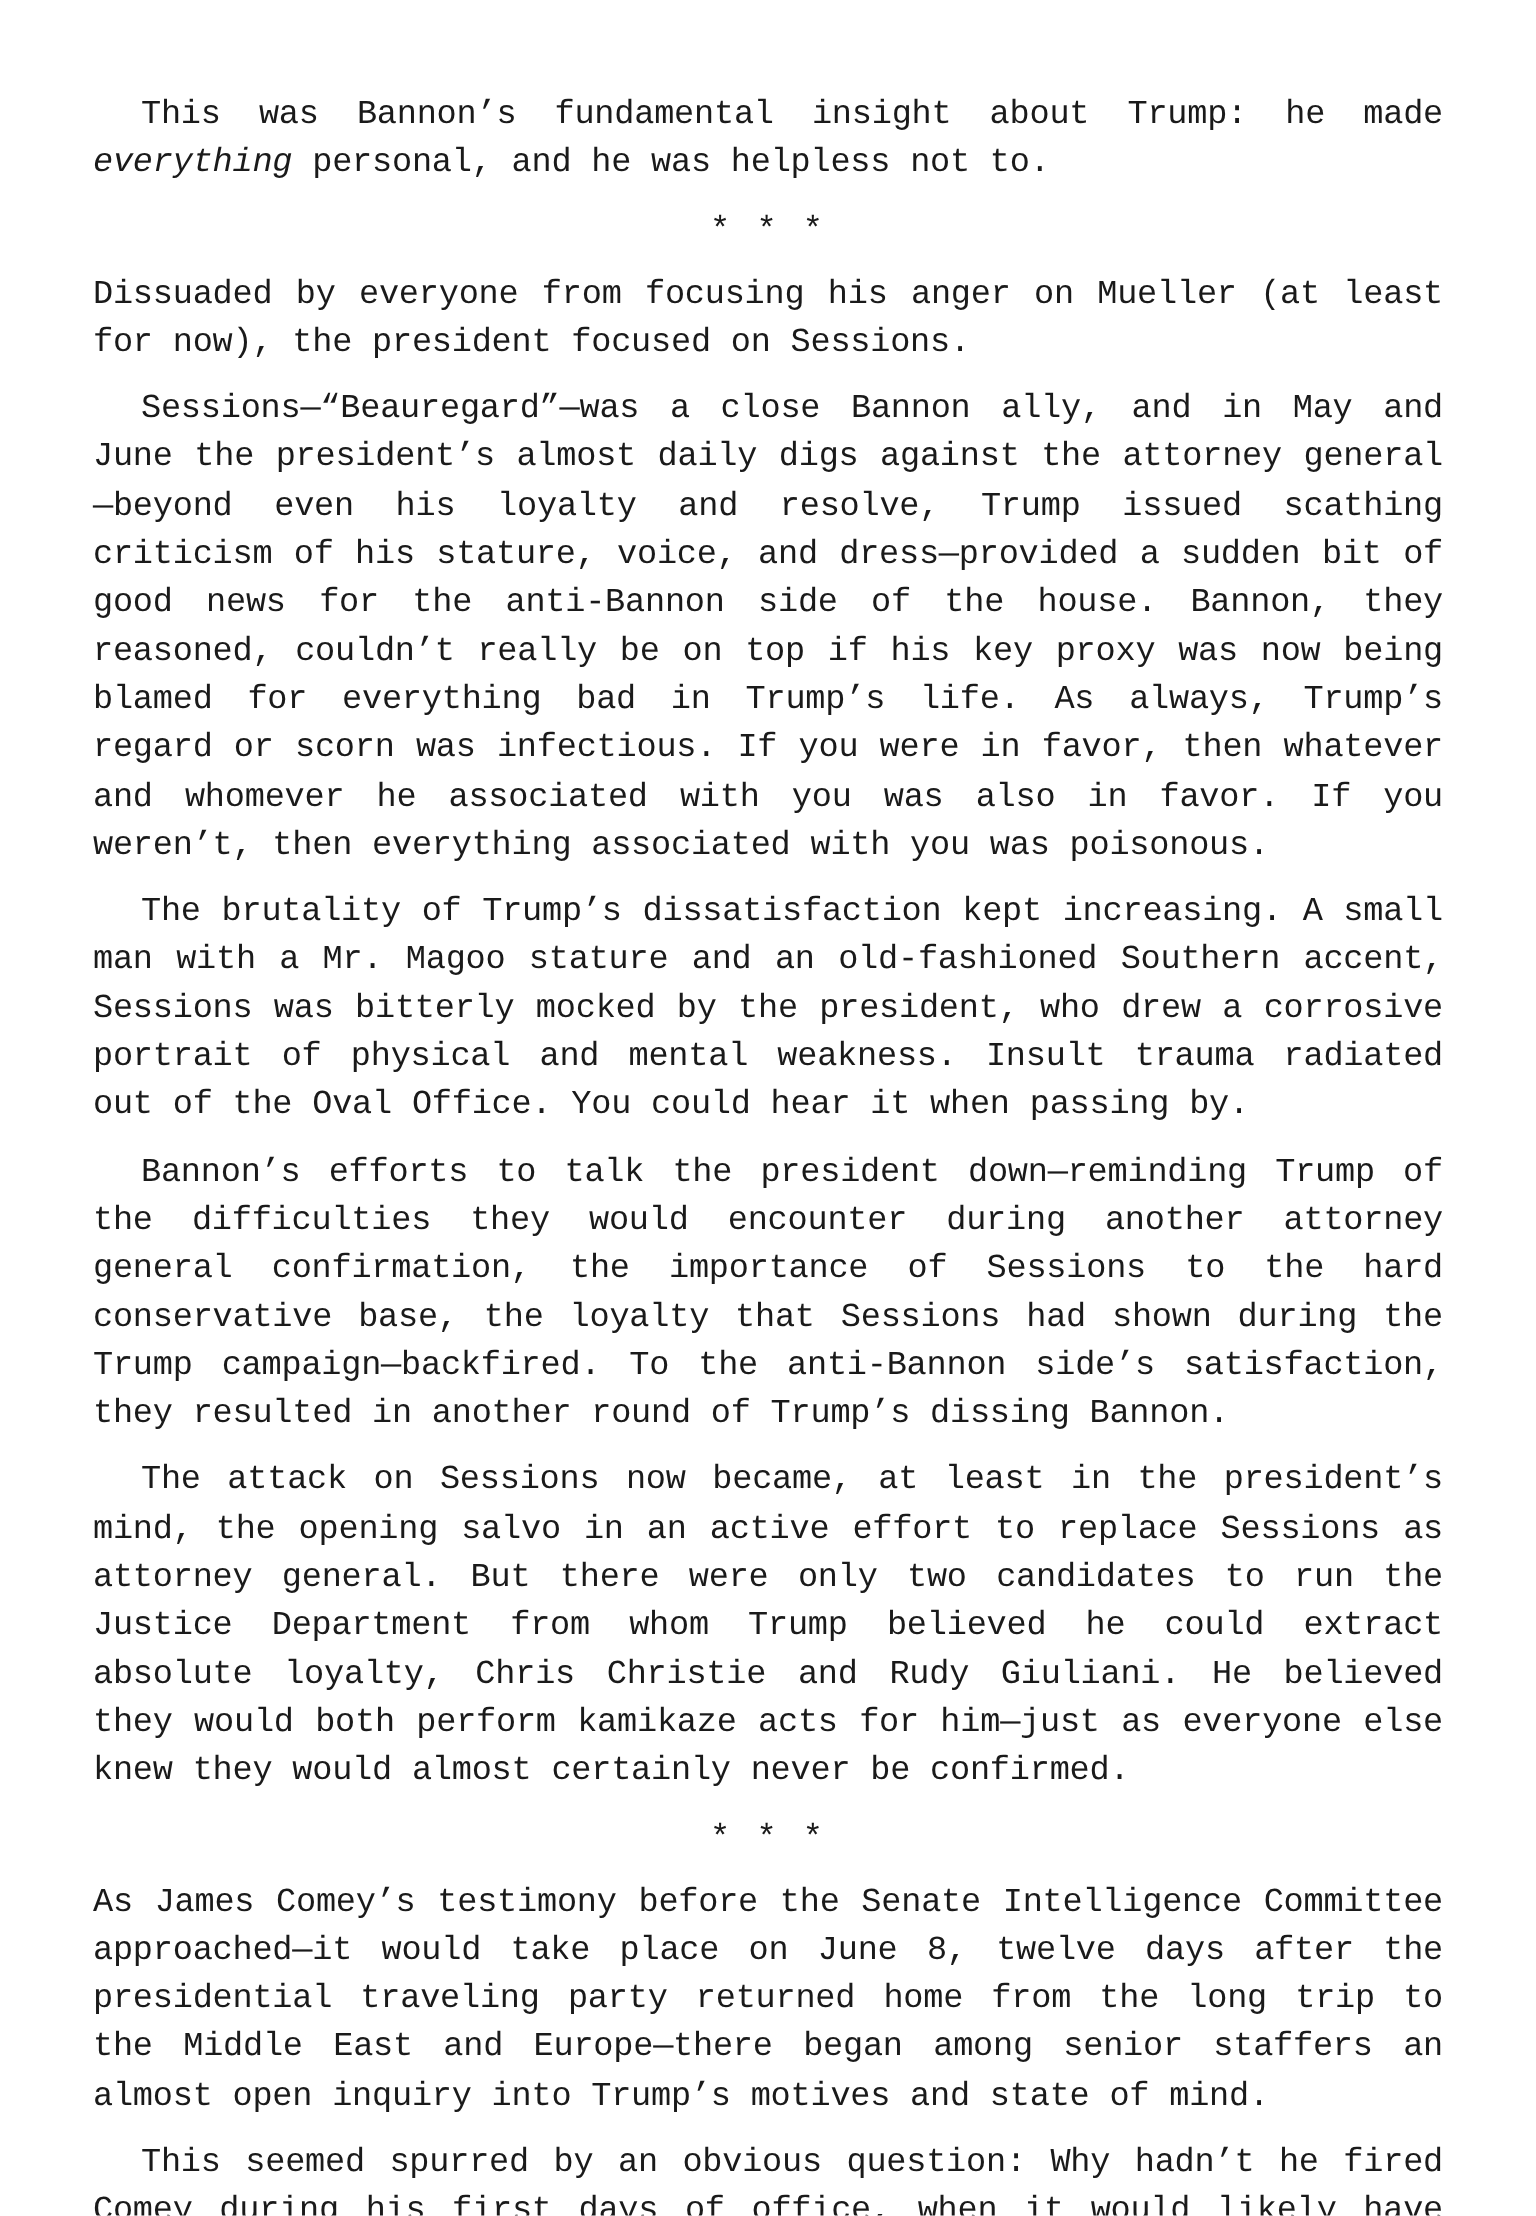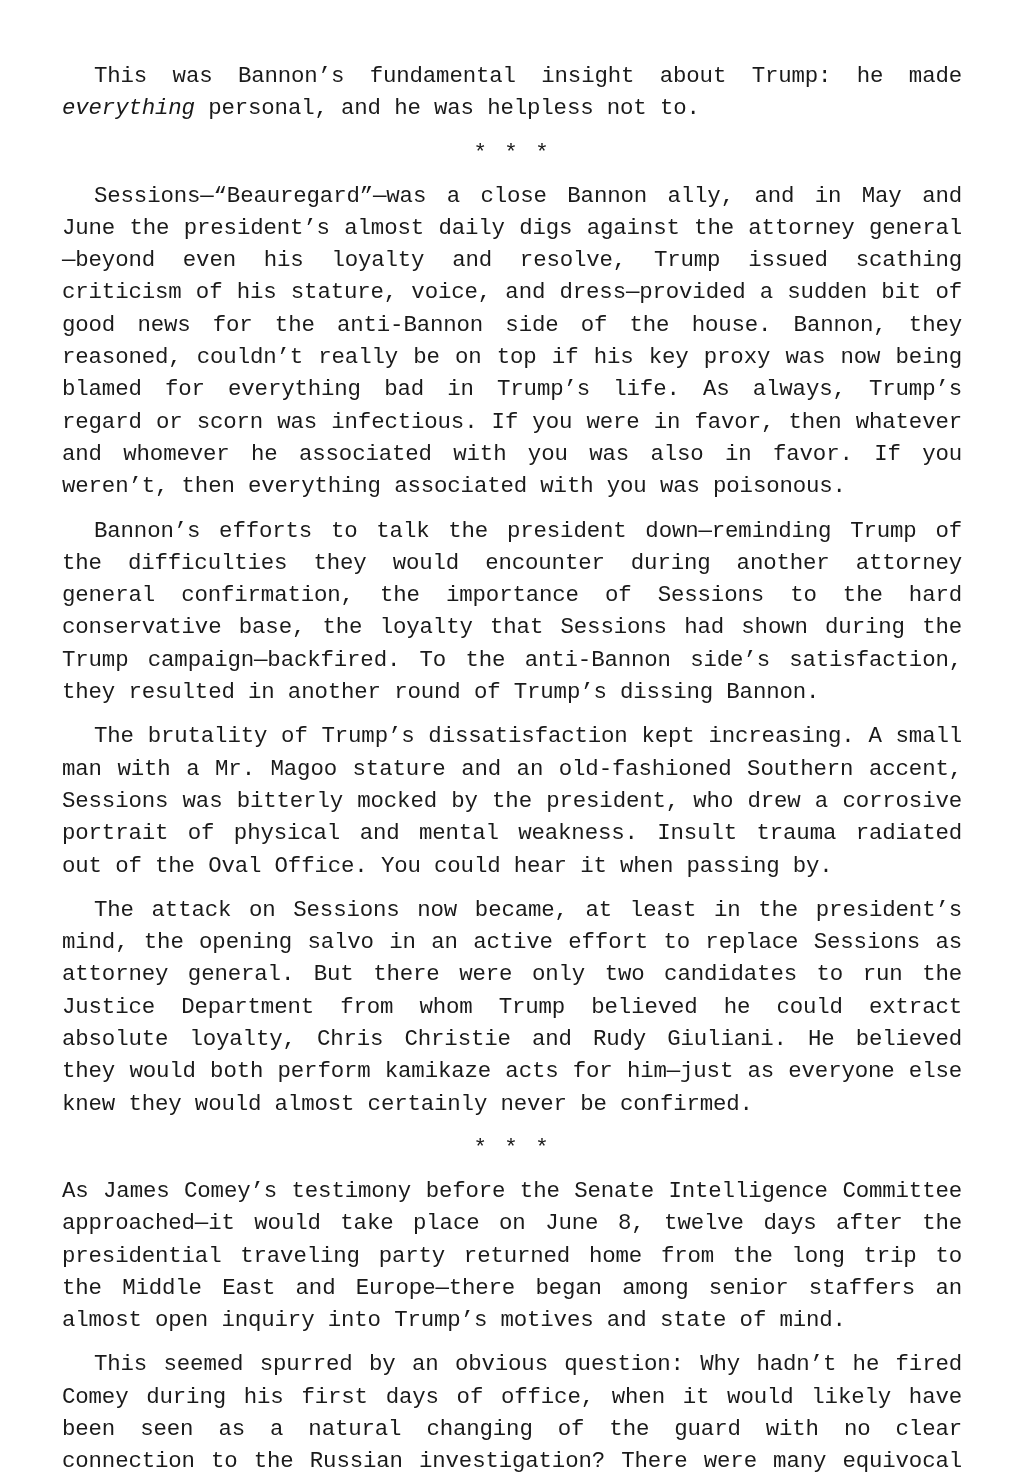--- a/index.html
+++ b/index.html
@@ -51,26 +51,27 @@
   }
 </style>
 </head>
 <body>
 
 <div class="page">
   <p class="para"><span>This was Bannon’s fundamental insight about Trump: he made </span><em>everything</em><span> personal, and he was helpless not to.</span></p>
 
   <div class="sep">* * *</div>
 
+  <p class="para noindent">Dissuaded by everyone from focusing his anger on Mueller (at least for now), the president focused on Sessions.</p>
 
   <p class="para">Sessions—“Beauregard”—was a close Bannon ally, and in May and June the president’s almost daily digs against the attorney general—beyond even his loyalty and resolve, Trump issued scathing criticism of his stature, voice, and dress—provided a sudden bit of good news for the anti-Bannon side of the house. Bannon, they reasoned, couldn’t really be on top if his key proxy was now being blamed for everything bad in Trump’s life. As always, Trump’s regard or scorn was infectious. If you were in favor, then whatever and whomever he associated with you was also in favor. If you weren’t, then everything associated with you was poisonous.</p>
 
+  <p class="para">The brutality of Trump’s dissatisfaction kept increasing. A small man with a Mr. Magoo stature and an old-fashioned Southern accent, Sessions was bitterly mocked by the president, who drew a corrosive portrait of physical and mental weakness. Insult trauma radiated out of the Oval Office. You could hear it when passing by.</p>
+
   <p class="para">Bannon’s efforts to talk the president down—reminding Trump of the difficulties they would encounter during another attorney general confirmation, the importance of Sessions to the hard conservative base, the loyalty that Sessions had shown during the Trump campaign—backfired. To the anti-Bannon side’s satisfaction, they resulted in another round of Trump’s dissing Bannon.</p>
-
-  <p class="para">The brutality of Trump’s dissatisfaction kept increasing. A small man with a Mr. Magoo stature and an old-fashioned Southern accent, Sessions was bitterly mocked by the president, who drew a corrosive portrait of physical and mental weakness. Insult trauma radiated out of the Oval Office. You could hear it when passing by.</p>
 
   <p class="para">The attack on Sessions now became, at least in the president’s mind, the opening salvo in an active effort to replace Sessions as attorney general. But there were only two candidates to run the Justice Department from whom Trump believed he could extract absolute loyalty, Chris Christie and Rudy Giuliani. He believed they would both perform kamikaze acts for him—just as everyone else knew they would almost certainly never be confirmed.</p>
 
   <div class="sep">* * *</div>
 
   <p class="para noindent">As James Comey’s testimony before the Senate Intelligence Committee approached—it would take place on June 8, twelve days after the presidential traveling party returned home from the long trip to the Middle East and Europe—there began among senior staffers an almost open inquiry into Trump’s motives and state of mind.</p>
 
   <p class="para" style="text-align-last: justify;">This seemed spurred by an obvious question: Why hadn’t he fired Comey during his first days of office, when it would likely have been seen as a natural changing of the guard with no clear connection to the Russian investigation? There were many equivocal answers: general disorganization, the fast pace of events, and a genuine sense of innocence</p>
 </div>
 

